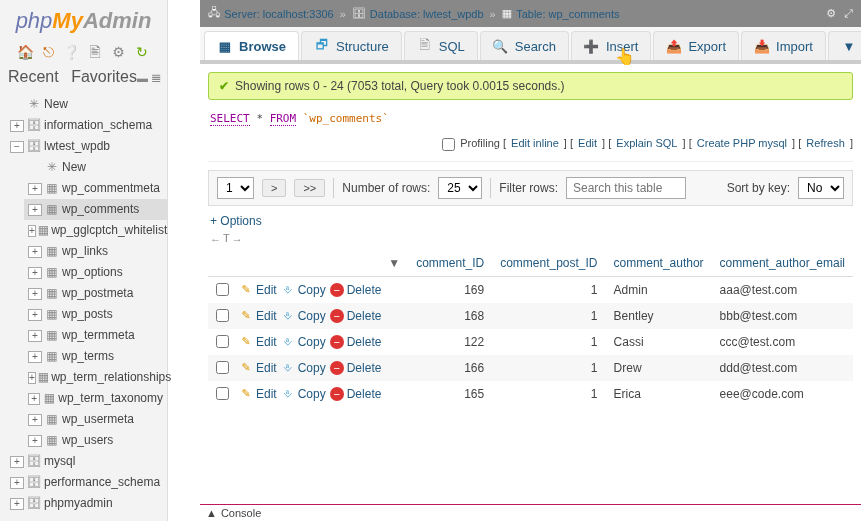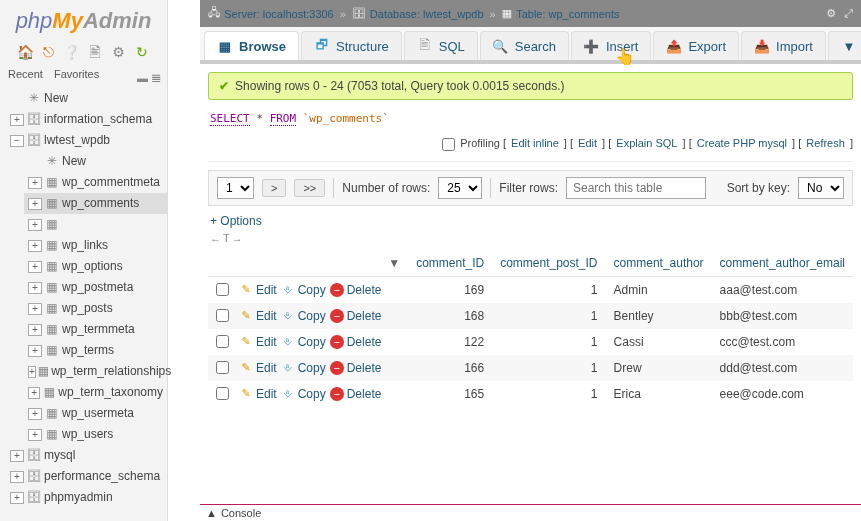--- a/index.html
+++ b/index.html
@@ -7,21 +7,21 @@
 a { color: #235a81; text-decoration: none; cursor: pointer; }
 
 .sidebar { position: absolute; left: 0; top: 0; width: 168px; height: 521px; background: #f3f3f3; border-right: 1px solid #ddd; }
 .logo { padding: 8px 0 4px; text-align: center; }
 .logo-text { font-size: 22px; font-weight: bold; font-style: italic; }
 .logo-php { color: #6c78af; font-weight: normal; }
 .logo-my { color: #f89406; }
 .logo-admin { color: #999; }
 .sidebar-icons { text-align: center; padding: 4px 0; }
 .sidebar-icons span { display: inline-block; width: 16px; height: 16px; margin: 0 2px; font-size: 14px; }
-.recent-fav { padding: 4px 8px; font-size: 11px; color: #555; }
+.recent-fav { padding: 4px 8px; font-size: 16px; color: #555; }
 .recent-fav span { margin-right: 8px; cursor: pointer; }
 .collapse-ctrl { position: absolute; right: 6px; top: 72px; font-size: 11px; color: #888; }
 .tree { padding: 4px 0 4px 6px; font-size: 12px; line-height: 21px; }
 .tree-item { display: flex; align-items: center; white-space: nowrap; cursor: pointer; padding: 0 4px; }
 .tree-item.selected { background: #ddd; }
 .tree-item .toggle { width: 14px; text-align: center; color: #666; font-size: 10px; border: 1px solid #aaa; background: #fff; line-height: 10px; height: 12px; margin-right: 2px; }
 .tree-item .spacer { width: 16px; display: inline-block; }
 .tree-item .icon { width: 16px; text-align: center; margin-right: 2px; color: #888; }
 .tree-children { padding-left: 18px; }
 
@@ -41,21 +41,21 @@
 .success { background: #ebf8a4; border: 1px solid #a2d246; padding: 6px 10px; border-radius: 3px; margin-bottom: 8px; font-size: 12px; display: flex; align-items: center; gap: 6px; }
 .success .check { color: #6a0; font-weight: bold; }
 .query { font-family: monospace; font-size: 11px; padding: 4px 2px 8px; }
 .query .kw { color: #909; border-bottom: 1px dotted #909; }
 .query-links { text-align: right; font-size: 11px; padding: 4px 0 10px; border-bottom: 1px solid #eee; }
 .query-links input { vertical-align: middle; margin-right: 2px; }
 .query-links a { margin: 0 2px; }
 
 .controls { display: flex; align-items: center; gap: 8px; background: #f7f7f7; border: 1px solid #ddd; padding: 6px 8px; margin: 8px 0; font-size: 12px; }
 .controls select { font-size: 12px; padding: 2px 4px; border: 1px solid #aaa; background: #fff; }
-.controls input[type=text] { font-size: 12px; padding: 3px 6px; border: 1px solid #aaa; width: 140px; }
+.controls input[type=text] { font-size: 12px; padding: 3px 6px; border: 1px solid #aaa; width: 120px; }
 .page-btn { padding: 2px 8px; background: #eee; border: 1px solid #ccc; border-radius: 2px; cursor: pointer; font-size: 11px; }
 .divider-v { width: 1px; height: 20px; background: #ccc; }
 
 .options-link { color: #235a81; font-size: 12px; margin: 4px 2px; display: block; }
 .sort-hint { font-size: 11px; color: #888; margin: 2px 2px 6px; letter-spacing: 2px; }
 
 table.data { width: 100%; border-collapse: collapse; font-size: 12px; }
 table.data th { text-align: left; padding: 6px 8px; border-bottom: 1px solid #ddd; color: #235a81; font-weight: normal; background: #fff; }
 table.data th .sort { float: right; color: #666; }
 table.data td { padding: 6px 8px; vertical-align: top; }
@@ -125,20 +125,21 @@
             <span>wp_commentmeta</span>
           </div>
           <div class="tree-item selected">
             <span class="toggle">+</span>
             <span class="icon">▦</span>
             <span>wp_comments</span>
           </div>
           <div class="tree-item">
             <span class="toggle">+</span>
             <span class="icon">▦</span>
+            <span>wp_gglcptch_whitelist</span>
           </div>
           <div class="tree-item">
             <span class="toggle">+</span>
             <span class="icon">▦</span>
             <span>wp_links</span>
           </div>
           <div class="tree-item">
             <span class="toggle">+</span>
             <span class="icon">▦</span>
             <span>wp_options</span>

